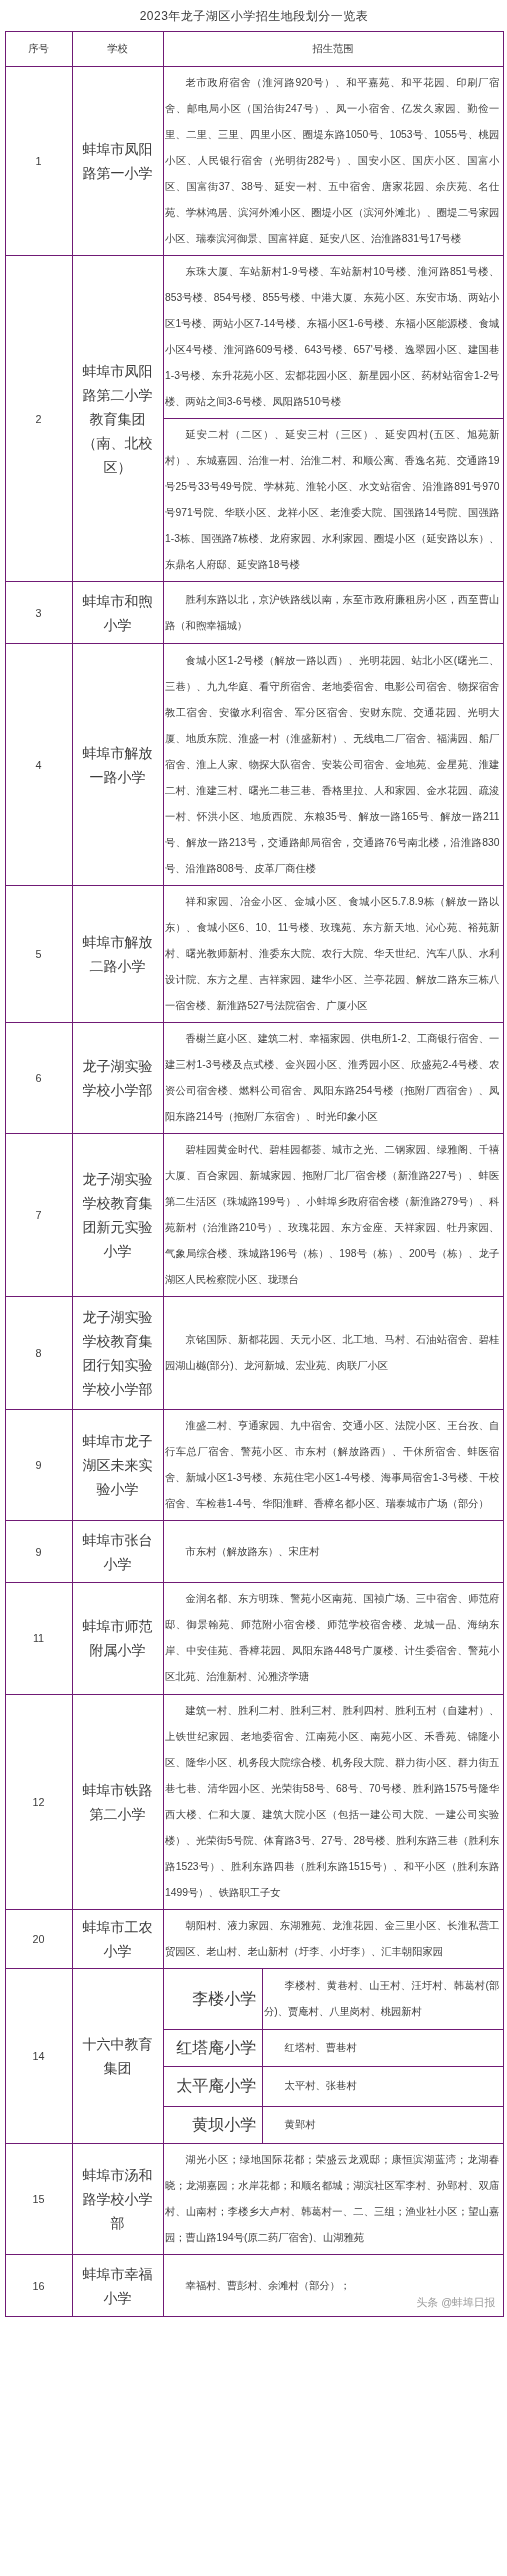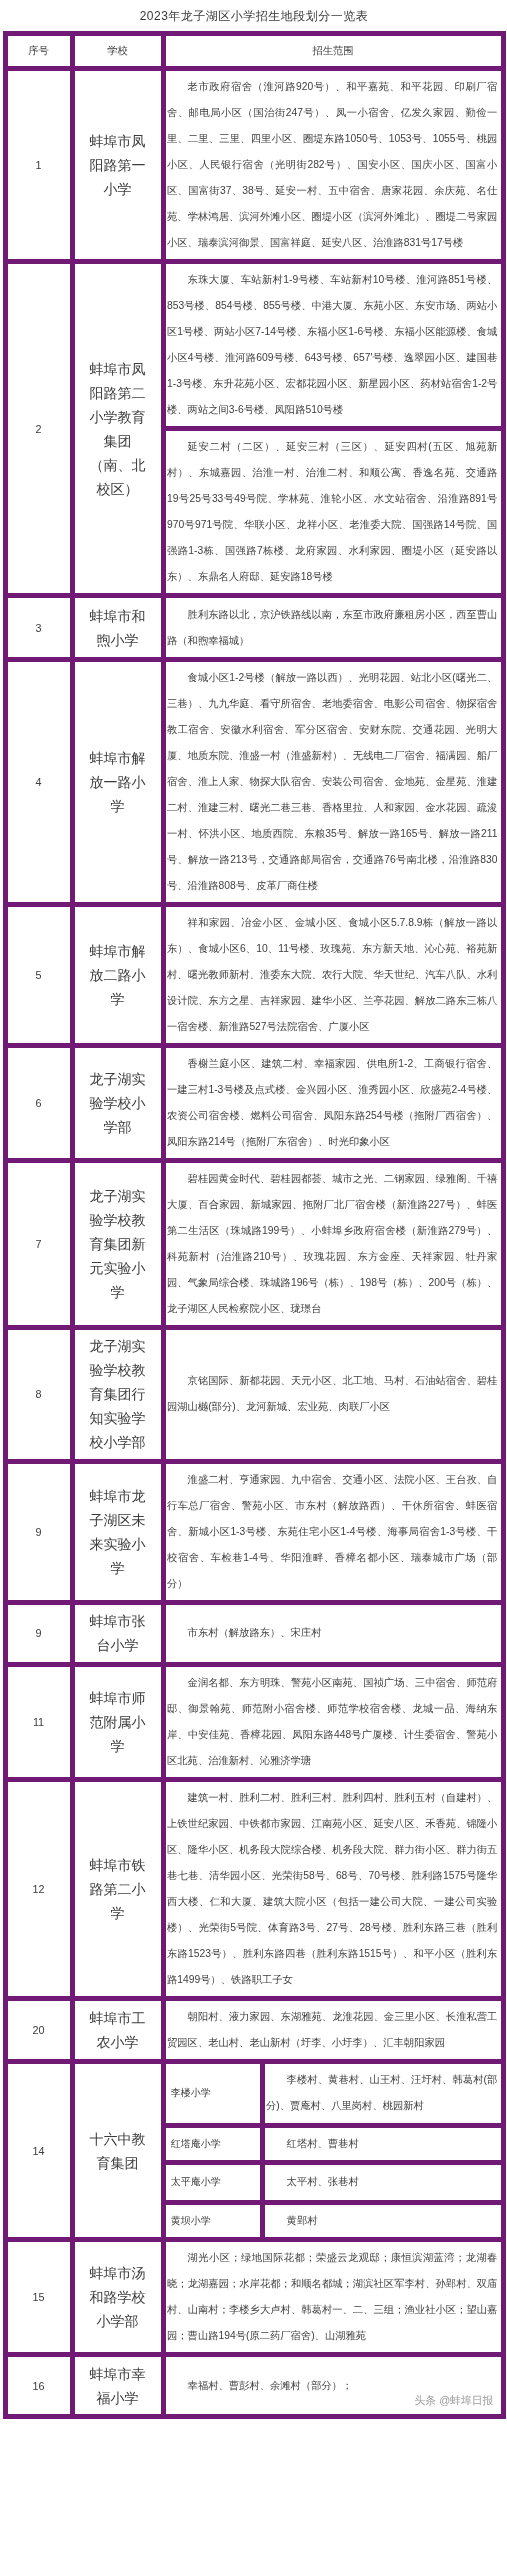--- a/index.html
+++ b/index.html
@@ -18,21 +18,21 @@
     letter-spacing:0.5px;
     color:#383838;
   }
   table.sheet {
     border-collapse:collapse;
     table-layout:fixed;
     width:499px;
     margin:0 auto;
   }
   .sheet td, .sheet th {
-    border:5px solid #701a75;
+    border:1px solid #701a75;
     vertical-align:middle;
     box-sizing:border-box;
     font-weight:400;
   }
   .sheet th {
     font-size:10.3px;
     height:35px;
     text-align:center;
     color:#3c3c3c;
   }
@@ -50,22 +50,22 @@
   }
   td.range, td.subrange {
     font-size:10.3px;
     line-height:26px;
     text-align:justify;
     text-indent:2em;
     padding:3.1px 3.1px 3.1px 1.5px;
     color:#3e3e3e;
   }
   td.subschool {
-    text-align:left;
-    font-size:10px;
+    text-align:right;
+    font-size:16px;
     line-height:24px;
     padding:3.1px 5.2px;
     color:#3c3c3c;
   }
   
   td.h120 { height:62px; }
   td.h220 { height:113px; }
   td.h118 { height:61px; }
   td.h78  { height:40px; }
   td.h72  { height:37px; }
@@ -167,21 +167,21 @@
 
   <tr>
     <td class="no">11</td>
     <td class="school">蚌埠市师范附属小学</td>
     <td class="range" colspan="2">金润名都、东方明珠、警苑小区南苑、国祯广场、三中宿舍、师范府邸、御景翰苑、师范附小宿舍楼、师范学校宿舍楼、龙城一品、海纳东岸、中安佳苑、香樟花园、凤阳东路448号广厦楼、计生委宿舍、警苑小区北苑、治淮新村、沁雅济学瑭</td>
   </tr>
 
   <tr>
     <td class="no">12</td>
     <td class="school">蚌埠市铁路第二小学</td>
-    <td class="range" colspan="2">建筑一村、胜利二村、胜利三村、胜利四村、胜利五村（自建村）、上铁世纪家园、中铁都市家园、江南苑小区、延安八区、禾香苑、锦隆小区、隆华小区、机务段大院综合楼、机务段大院、群力街小区、群力街五巷七巷、清华园小区、光荣街58号、68号、70号楼、胜利路1575号隆华西大楼、仁和大厦、建筑大院小区（包括一建公司大院、一建公司实验楼）、光荣街5号院、体育路3号、27号、28号楼、胜利东路三巷（胜利东路1523号）、胜利东路四巷（胜利东路1515号）、和平小区（胜利东路1499号）、铁路职工子女</td>
+    <td class="range" colspan="2">建筑一村、胜利二村、胜利三村、胜利四村、胜利五村（自建村）、上铁世纪家园、老地委宿舍、江南苑小区、南苑小区、禾香苑、锦隆小区、隆华小区、机务段大院综合楼、机务段大院、群力街小区、群力街五巷七巷、清华园小区、光荣街58号、68号、70号楼、胜利路1575号隆华西大楼、仁和大厦、建筑大院小区（包括一建公司大院、一建公司实验楼）、光荣街5号院、体育路3号、27号、28号楼、胜利东路三巷（胜利东路1523号）、胜利东路四巷（胜利东路1515号）、和平小区（胜利东路1499号）、铁路职工子女</td>
   </tr>
 
   <tr>
     <td class="no">20</td>
     <td class="school">蚌埠市工农小学</td>
     <td class="range" colspan="2">朝阳村、液力家园、东湖雅苑、龙淮花园、金三里小区、长淮私营工贸园区、老山村、老山新村（圩李、小圩李）、汇丰朝阳家园</td>
   </tr>
 
   <tr>
     <td class="no" rowspan="4">14</td>

